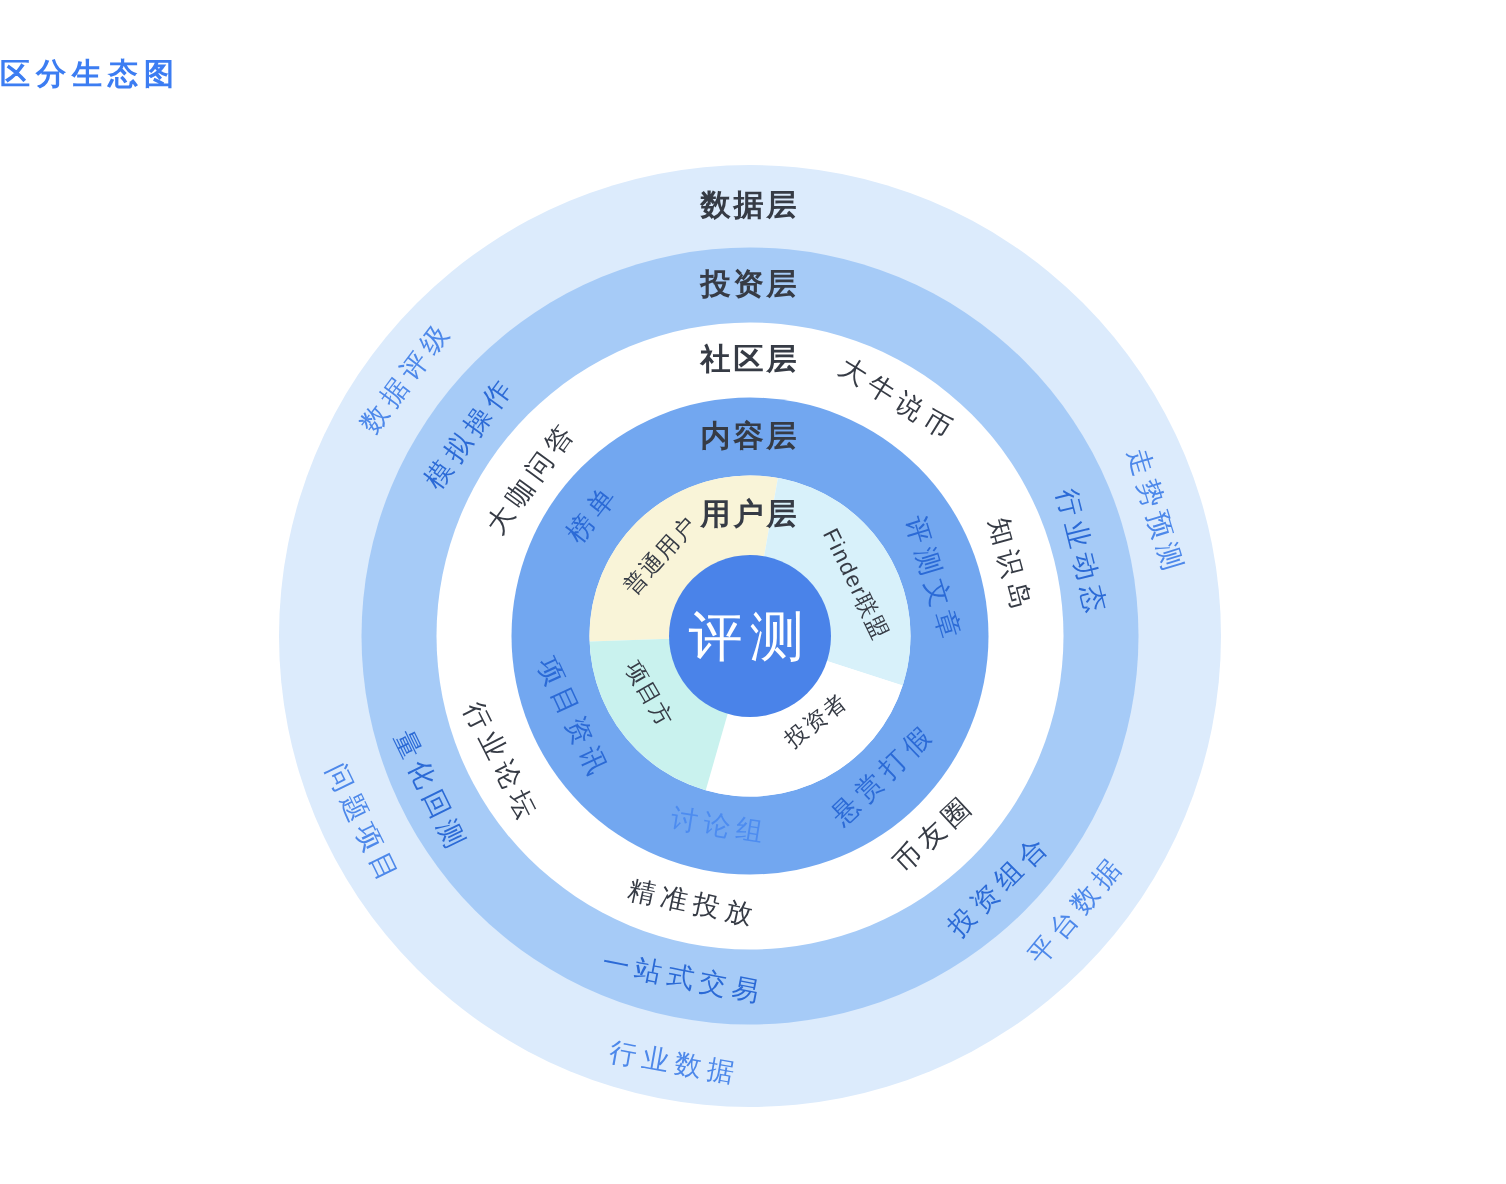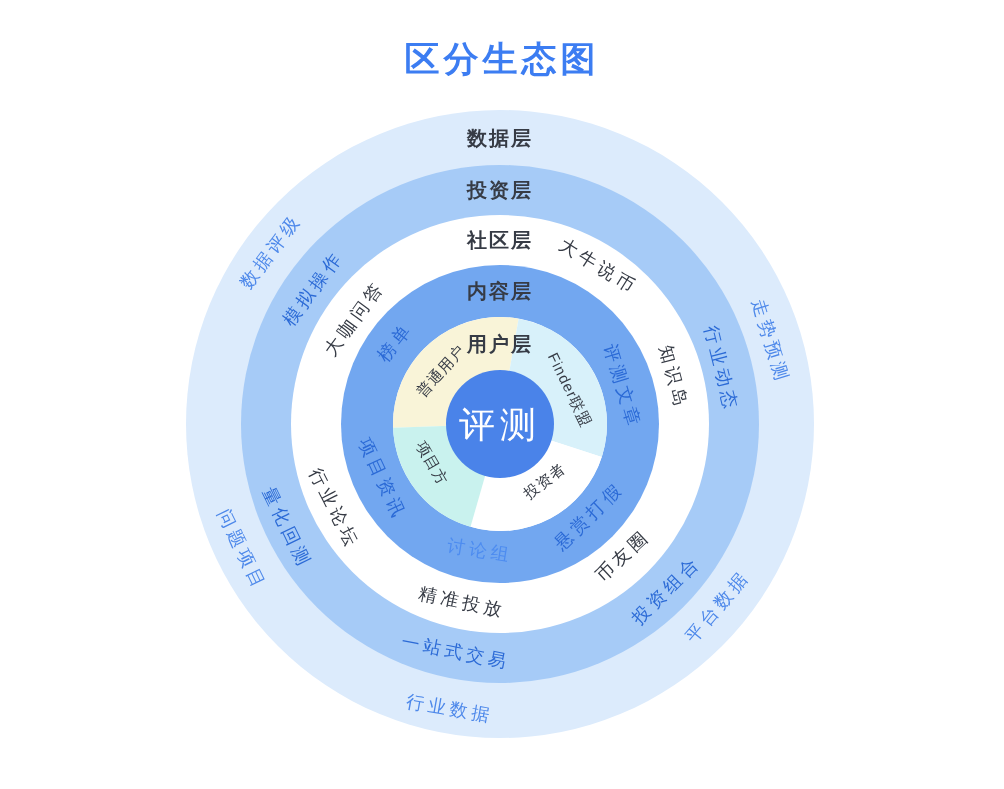--- a/index.html
+++ b/index.html
@@ -3,21 +3,21 @@
 <meta charset="utf-8">
 <style>
   html,body{margin:0;padding:0;}
   body{
     width:1004px;height:789px;background:#ffffff;overflow:hidden;
     font-family:"Liberation Sans","DejaVu Sans",sans-serif;
   }
   .page{position:relative;width:1004px;height:789px;background:#ffffff;}
   .page-title{
     position:absolute;top:36px;left:0;width:100%;
-    text-align:center;font-size:35px;font-weight:700;letter-spacing:4px;
+    text-align:left;font-size:20px;font-weight:700;letter-spacing:4px;
   }
   svg{position:absolute;top:0;left:0;}
   svg text{font-family:"Liberation Sans","DejaVu Sans",sans-serif;}
 </style>
 </head>
 <body>
 
 <div class="page">
   <div class="page-title" style="color: rgb(60, 125, 242);">区分生态图</div>
   <svg width="1004" height="789" viewBox="0 0 1004 789" xmlns="http://www.w3.org/2000/svg">

